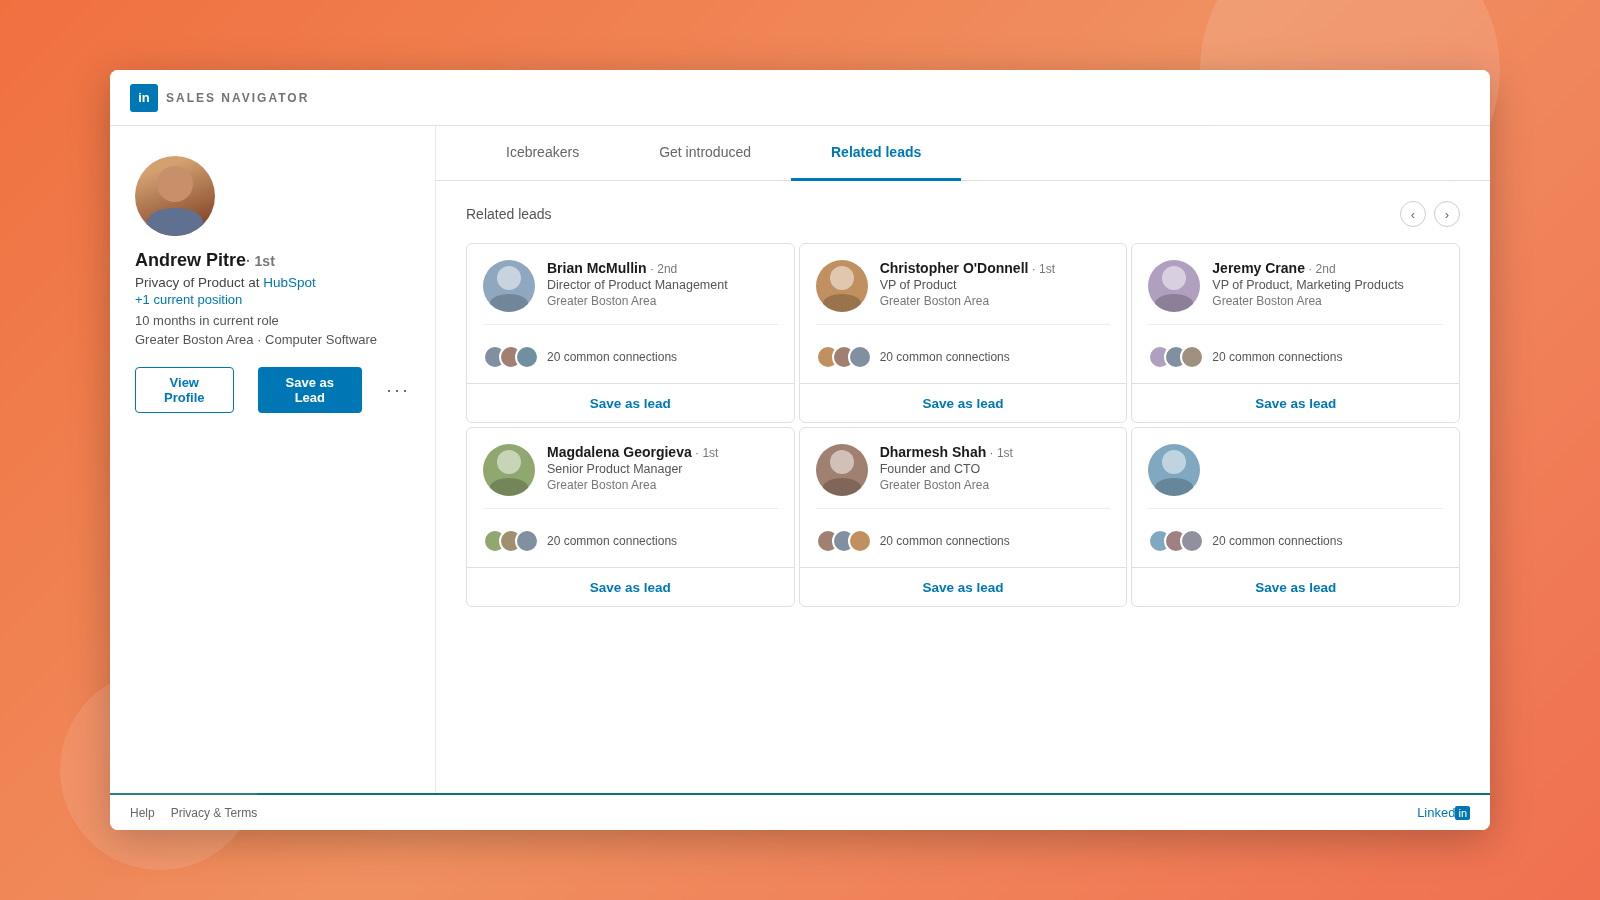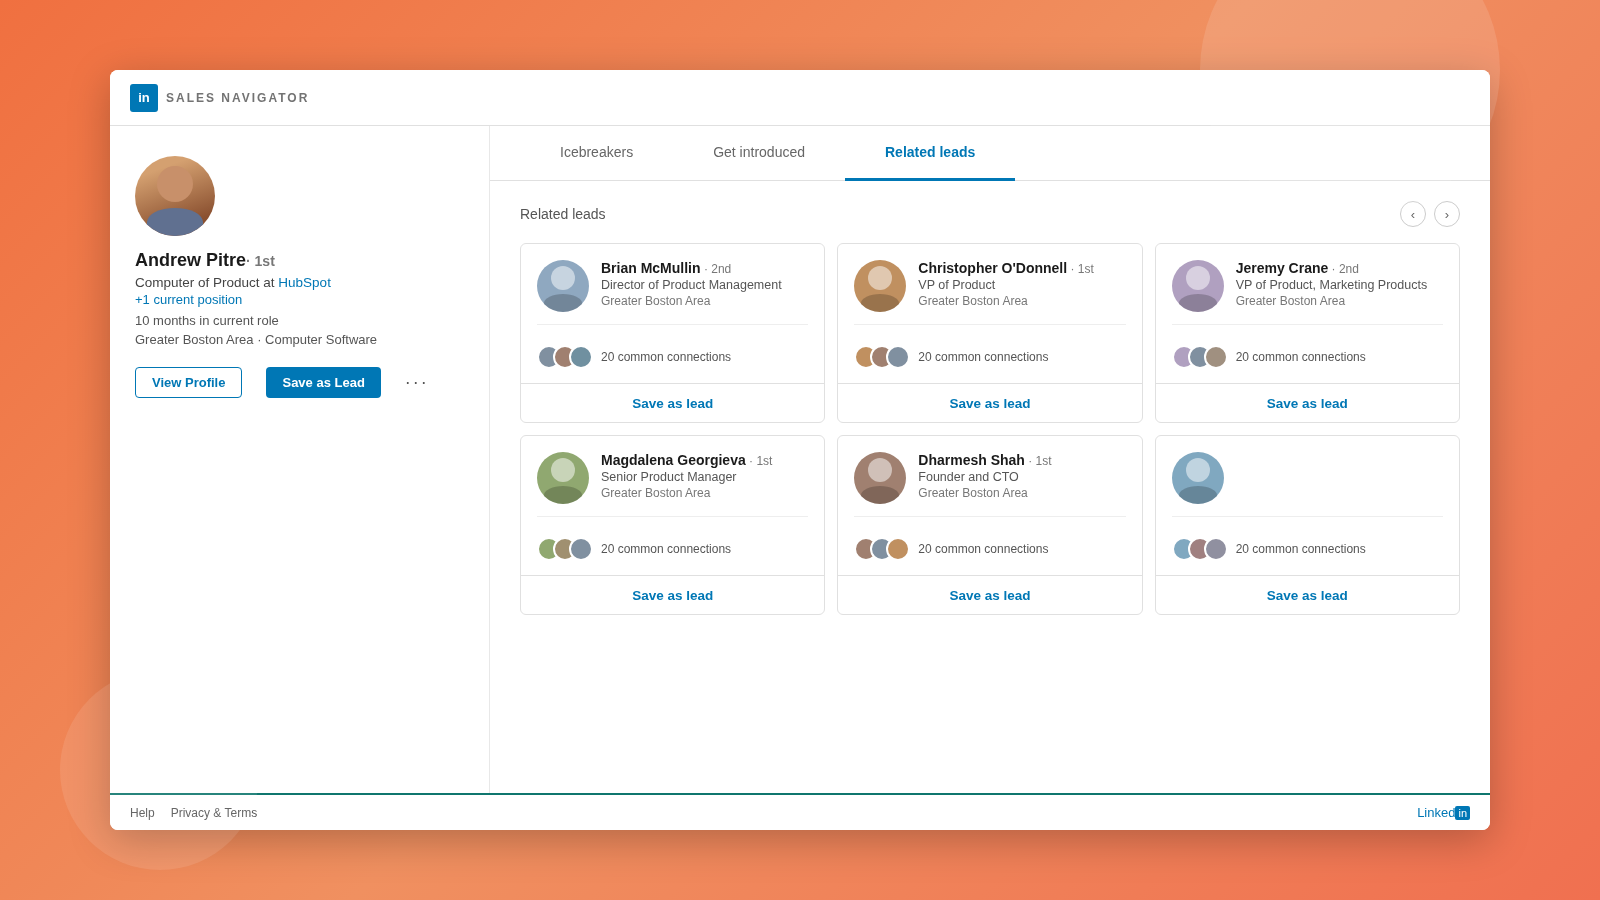--- a/index.html
+++ b/index.html
@@ -75,21 +75,21 @@
 
     
     .main {
       display: flex;
       flex: 1;
       overflow: hidden;
     }
 
     
     .sidebar {
-      width: 380px;
+      width: 326px;
       padding: 30px 25px;
       border-right: 1px solid #e8e8e8;
       background: #fff;
     }
     .avatar-wrap {
       margin-bottom: 14px;
     }
 
     .profile-name {
       font-size: 18px;
@@ -216,21 +216,21 @@
       font-size: 13px;
       color: #666;
       cursor: pointer;
       background: #fff;
     }
 
     
     .leads-grid {
       display: grid;
       grid-template-columns: 1fr 1fr 1fr;
-      gap: 12px;
+      gap: 4px;
     }
     .lead-card {
       border: 1px solid #e0e0e0;
       border-radius: 6px;
       overflow: hidden;
       background: #fff;
     }
     .lead-card-body {
       padding: 16px 16px 10px;
     }
@@ -391,21 +391,21 @@
 
     <div class="sidebar">
       <div class="avatar-wrap">
         <div class="profile-avatar-img"></div>
       </div>
 
       <div class="profile-name">
         <span>Andrew Pitre</span><span class="profile-degree">· 1st</span>
       </div>
       <div class="profile-title">
-        <span>Computer of Product at</span> <a href="#">HubSpot</a>
+        <span>Privacy of Product at</span> <a href="#">HubSpot</a>
       </div>
       <div class="profile-position">+1 current position</div>
       <div class="profile-meta">10 months in current role</div>
       <div class="profile-location">
         <span>Greater Boston Area</span> · <span>Computer Software</span>
       </div>
 
       <div class="profile-actions">
         <button class="btn-view-profile">View Profile</button>
         <button class="btn-save-lead">Save as Lead</button>

